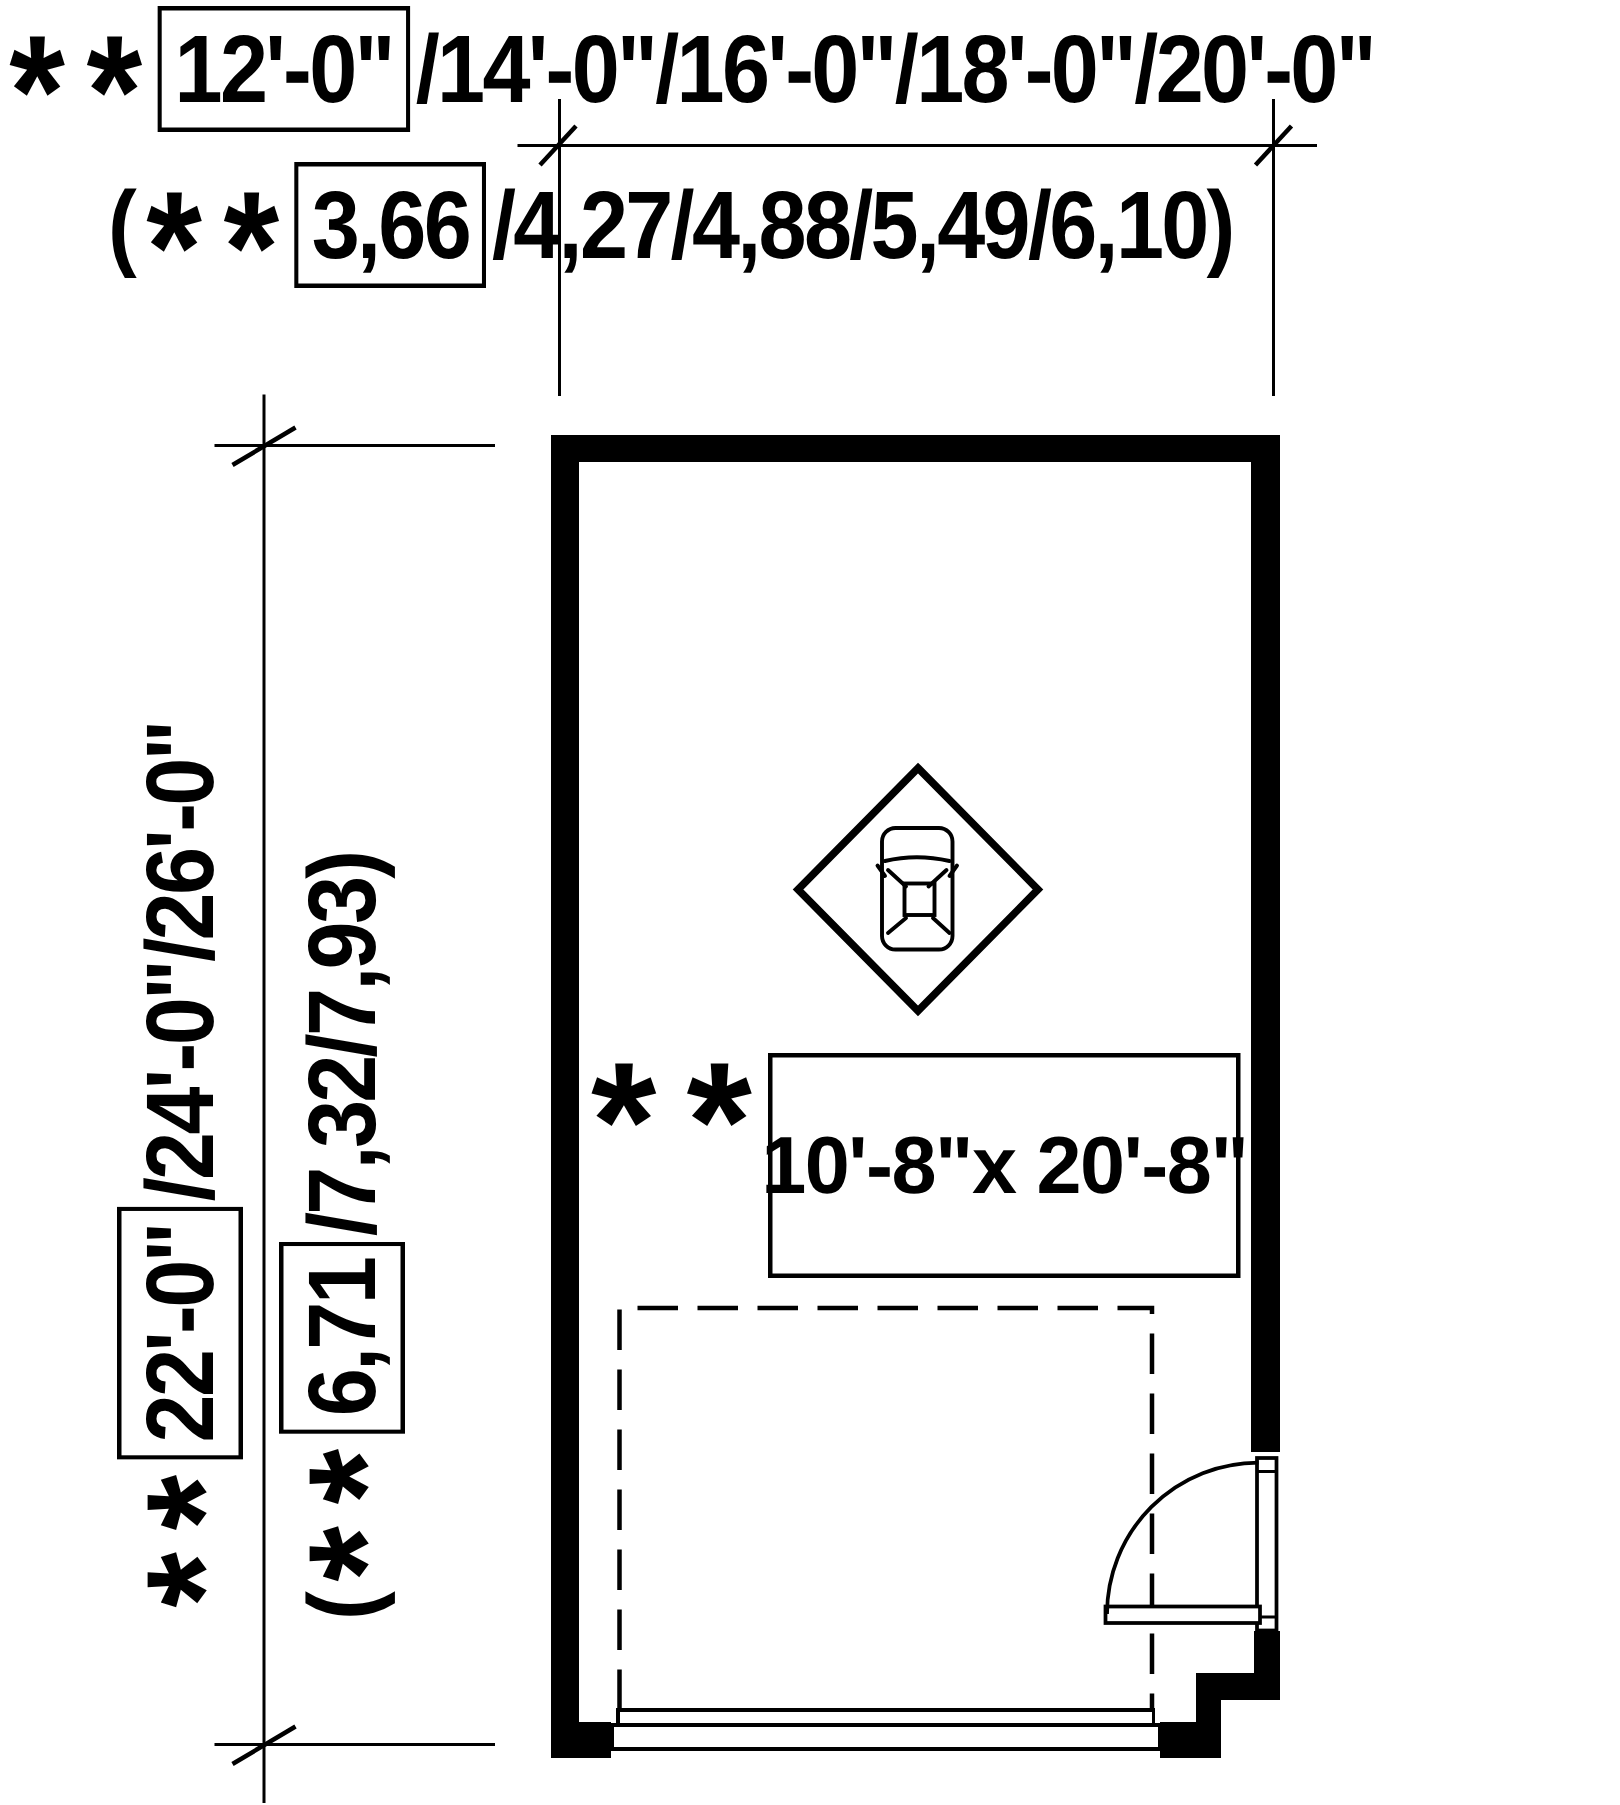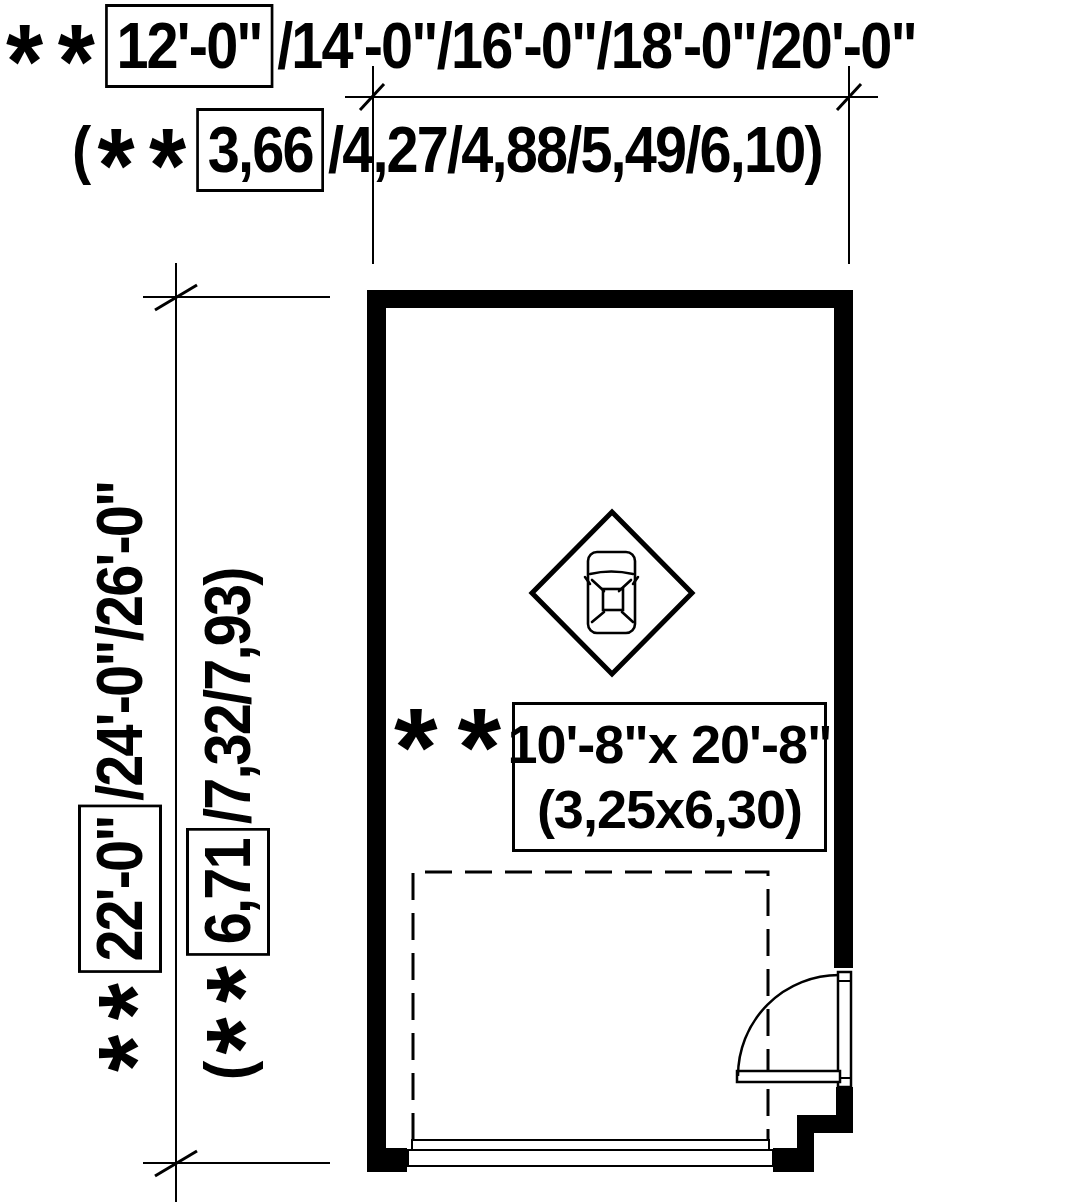--- a/index.html
+++ b/index.html
@@ -163,16 +163,15 @@
     <span>/7,32/7,93)</span>
   </div>
 
   <div id="label-asterisks">
     <span class="ast">*</span>
     <span class="ast">*</span>
   </div>
 
   <div id="garage-label-box">
     <span>10'-8"x 20'-8"</span>
-    <span>(3,25x6,30)</span>
   </div>
 
 </div>
 
 </body></html>

